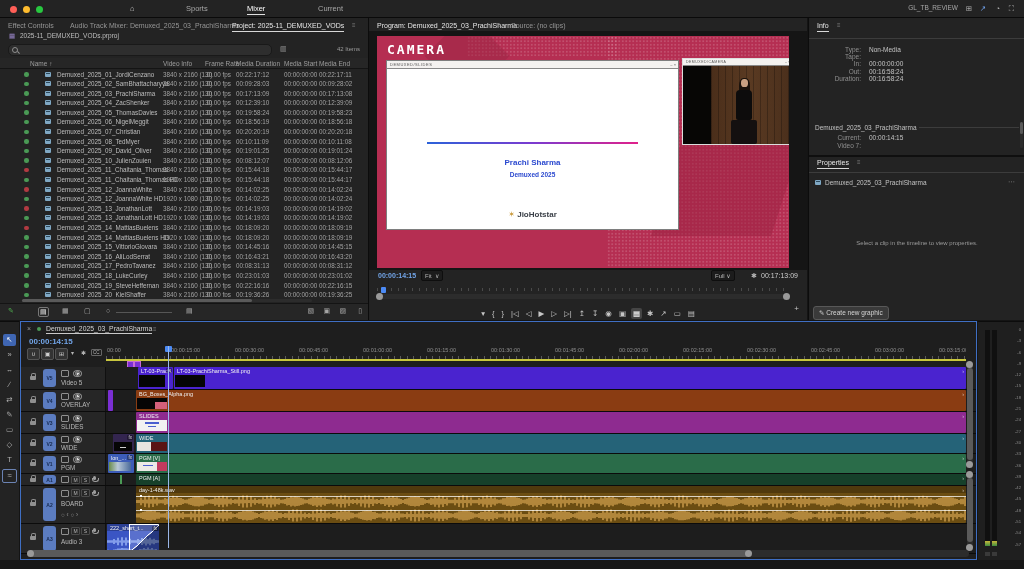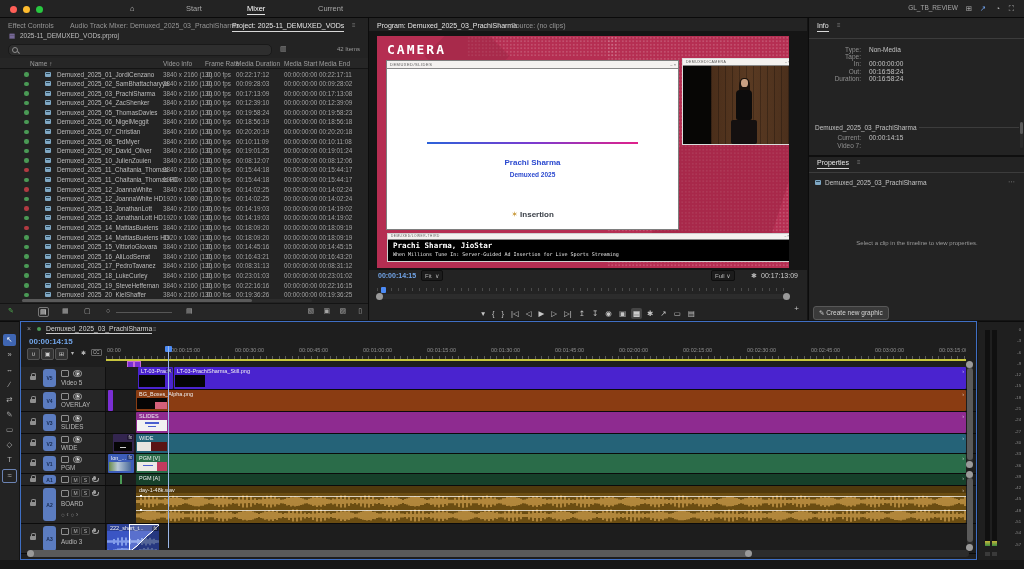--- a/index.html
+++ b/index.html
@@ -118,21 +118,21 @@
 </head>
 <body>
 
 <div id="app">
 
   <div id="titlebar">
     <span class="tl-dot" style="left:10px;background:#ff5f57;"></span>
     <span class="tl-dot" style="left:23px;background:#febc2e;"></span>
     <span class="tl-dot" style="left:36px;background:#28c840;"></span>
     <span class="menu-item" style="left:130px;color:#cfcfcf;">⌂</span>
-    <span class="menu-item" style="left:186px;">Start</span>
+    <span class="menu-item" style="left:186px;">Sports</span>
     <span class="menu-item on" style="left:247px;">Mixer</span>
     <span class="menu-item" style="left:318px;">Current</span>
     <span class="menu-item" style="right:66px;left:auto;font-size:6.5px;">GL_TB_REVIEW</span>
     <span class="menu-item" style="right:52px;left:auto;">⊞</span>
     <span class="menu-item" style="right:38px;left:auto;color:#6f9fe8;">↗</span>
     <span class="menu-item" style="right:24px;left:auto;">◔</span>
     <span class="menu-item" style="right:10px;left:auto;">⛶</span>
   </div>
 
   <div id="project">
@@ -435,45 +435,37 @@
         <div id="demuxed-wordmark">CAMERA</div>
 
         <div id="slides-win">
           <div class="winbar">
             <span class="wt">DEMUXED/SLIDES</span>
             <span class="wx"><span>–</span> <span>×</span></span>
           </div>
           <div id="slide-rule"></div>
           <div class="slide-sub" style="top:97px;font-size:8px;">Prachi Sharma</div>
           <div class="slide-sub" style="top:110px;font-size:6.5px;">Demuxed 2025</div>
-          <div id="jio"><span class="star">✶</span> <span>Insertion</span></div>
+          <div id="jio"><span class="star">✶</span> <span>JioHotstar</span></div>
         </div>
 
         <div id="cam-win">
           <div class="winbar" style="height:6px;">
             <span class="wt" style="font-size:3.5px;">DEMUXED/CAMERA</span>
             <span class="wx" style="font-size:3.5px;"><span>–</span> <span>×</span></span>
           </div>
           <div id="stage">
             <div class="slats"></div>
             <div class="person-hair" style="left:56px;top:12px;"></div>
             <div class="person-head" style="left:58px;top:13px;"></div>
             <div class="person-body" style="left:53px;top:24px;"></div>
             <div class="abs" style="left:48px;top:54px;width:26px;height:24px;background:#141010;border-radius:2px;"></div>
           </div>
         </div>
 
-        <div id="lt-win">
-          <div class="winbar">
-            <span class="wt" style="font-size:3.2px;top:0;">DEMUXED/LOWER-THIRD</span>
-            <span class="wx" style="font-size:3.2px;top:0;"><span>–</span> <span>×</span></span>
-          </div>
-          <div class="lt-line1">Prachi Sharma, JioStar</div>
-          <div class="lt-line2">When Millions Tune In: Server-Guided Ad Insertion for Live Sports Streaming</div>
-        </div>
       </div>
     </div>
 
     <div id="pm-transport">
       <span class="abs tc-blue" style="left:9px;top:2px;">00:00:14:15</span>
       <span class="ddbox" style="left:52px;top:0;"><span>Fit</span>&nbsp;&nbsp;<span>∨</span></span>
       <span class="ddbox" style="left:342px;top:0;"><span>Full</span>&nbsp;<span>∨</span></span>
       <span class="abs" style="left:382px;top:2px;font-size:7px;color:#b5b5b5;">✱</span>
       <span class="abs tc-grey" style="left:392px;top:2px;">00:17:13:09</span>
     </div>

